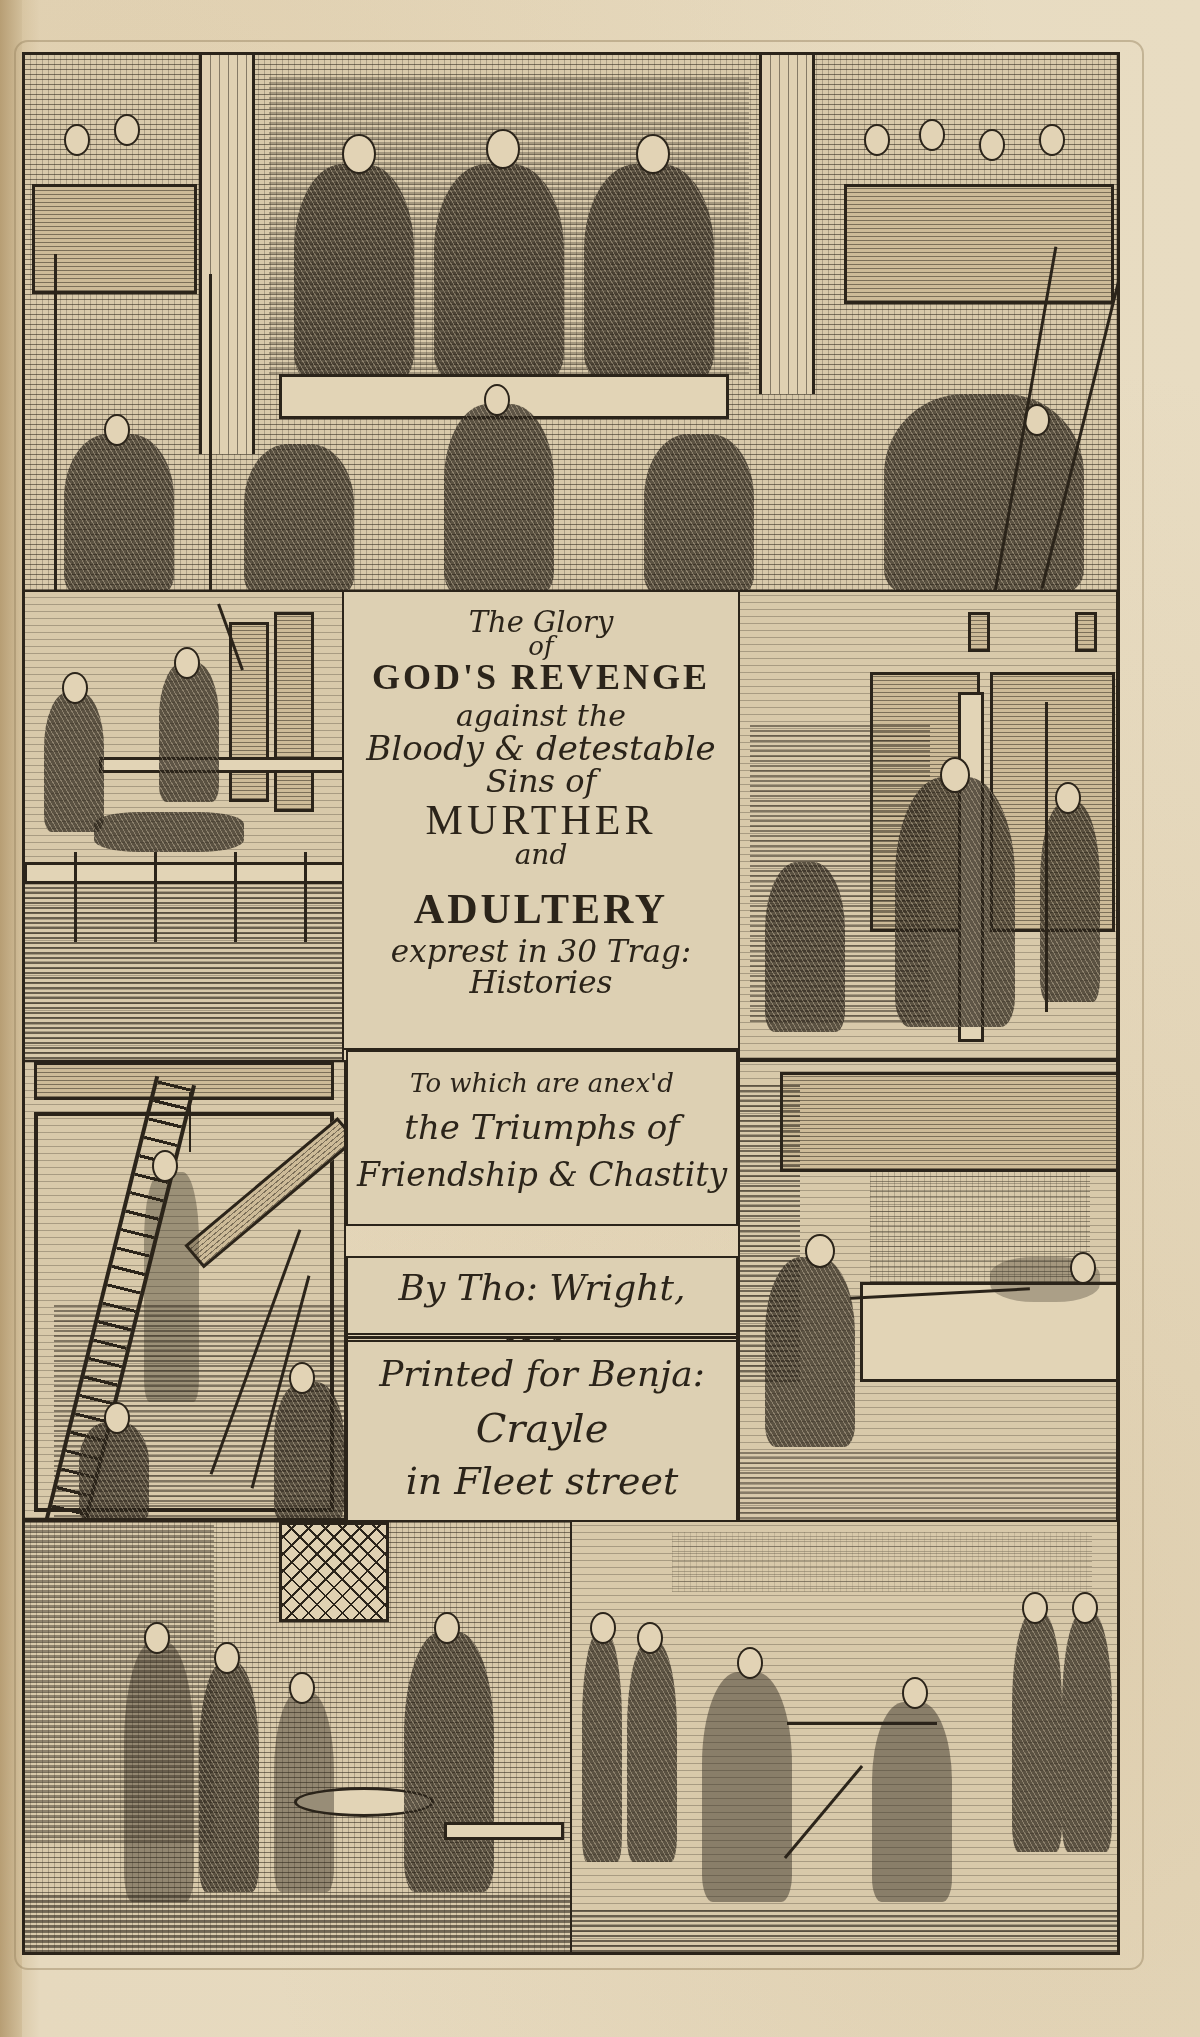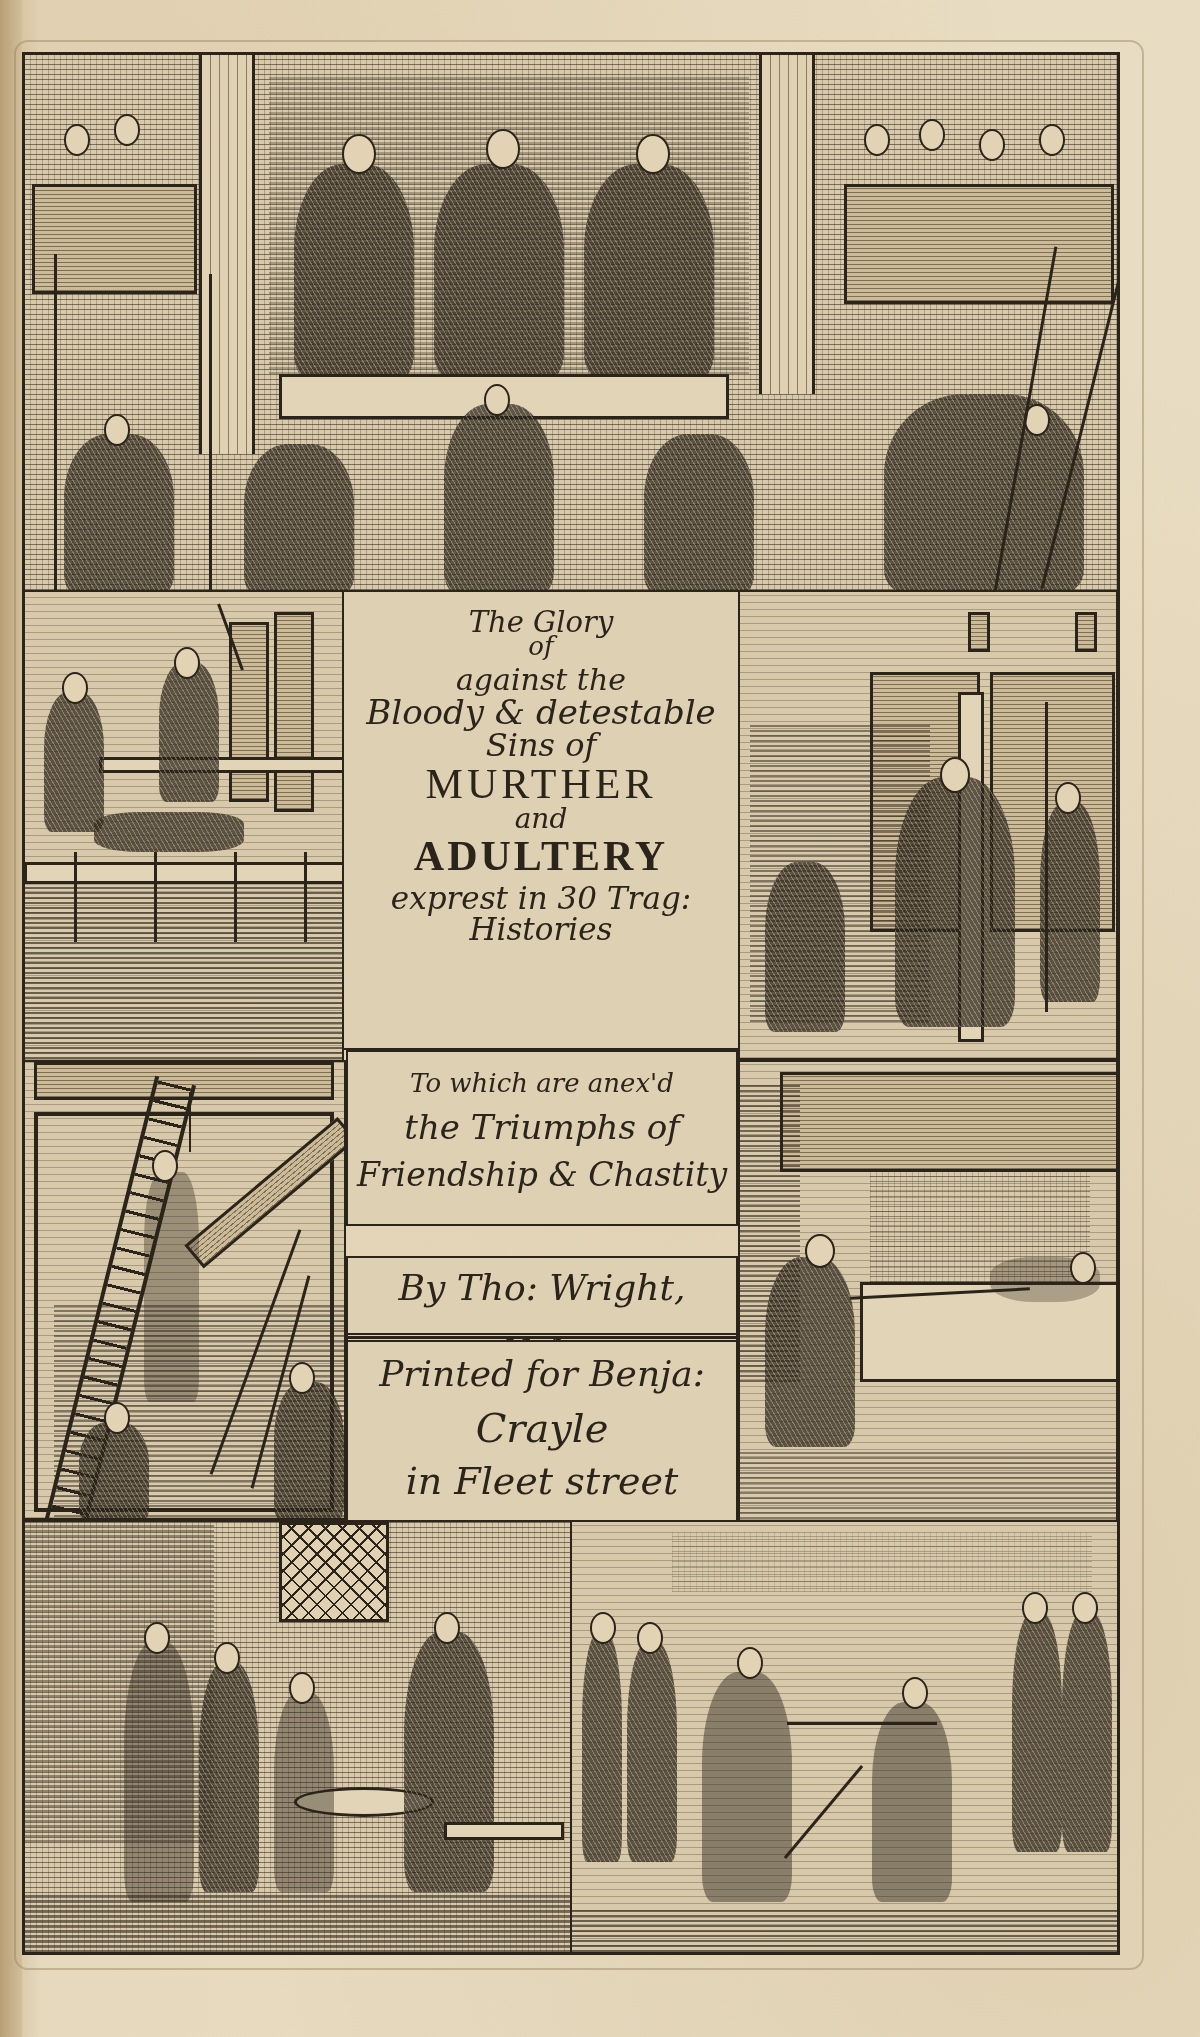--- a/index.html
+++ b/index.html
@@ -151,26 +151,27 @@
   <div class="head" style="left:200px; top:165px; width:30px; height:36px;"></div>
   <div class="figure" style="left:300px; top:210px; width:60px; height:200px;"></div>
   <div class="head" style="left:315px; top:190px;"></div>
   <div class="pole" style="left:305px; top:110px; height:310px;"></div>
   <div class="figure" style="left:25px; top:270px; width:80px; height:170px;"></div>
 </div>
 
 <div class="textbox" style="left:342px; top:590px; width:398px; height:460px; padding-top:10px;">
   <span class="line script" style="font-size:29px; margin-top:6px;">The Glory</span>
   <span class="line script" style="font-size:26px; margin-top:-4px;">of</span>
+  <span class="line caps" style="font-size:36px; margin-top:0px;">GOD'S REVENGE</span>
   <span class="line script" style="font-size:30px; margin-top:6px;">against the</span>
   <span class="line script" style="font-size:34px; margin-top:0px;">Bloody &amp; detestable</span>
   <span class="line script" style="font-size:32px; margin-top:0px;">Sins of</span>
   <span class="line caps" style="font-size:42px; font-weight:normal; letter-spacing:4px; margin-top:2px;">MURTHER</span>
   <span class="line script" style="font-size:28px; ">and</span>
-  <span class="line caps" style="font-size:42px; letter-spacing:3px; margin-top:2px;">ADULTERY</span>
+  <span class="line caps" style="font-size:42px; letter-spacing:3px; margin-top:19px;">ADULTERY</span>
   <span class="line script" style="font-size:31px; margin-top:6px;">exprest in 30 Trag:</span>
   <span class="line script" style="font-size:31px; margin-top:0px;">Histories</span>
 </div>
 
 <div class="textbox" style="left:346px; top:1050px; width:392px; height:176px; padding-top:18px;">
   <span class="line script" style="font-size:26px;">To which are anex'd</span>
   <span class="line script" style="font-size:34px; margin-top:14px;">the Triumphs of</span>
   <span class="line script" style="font-size:33px; margin-top:14px;">Friendship &amp; Chastity</span>
 </div>
 

